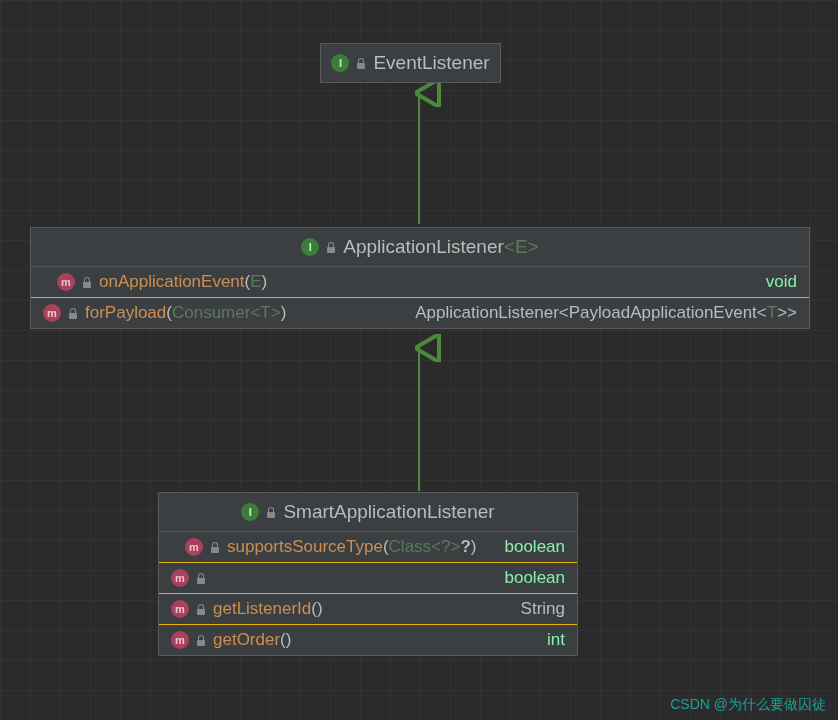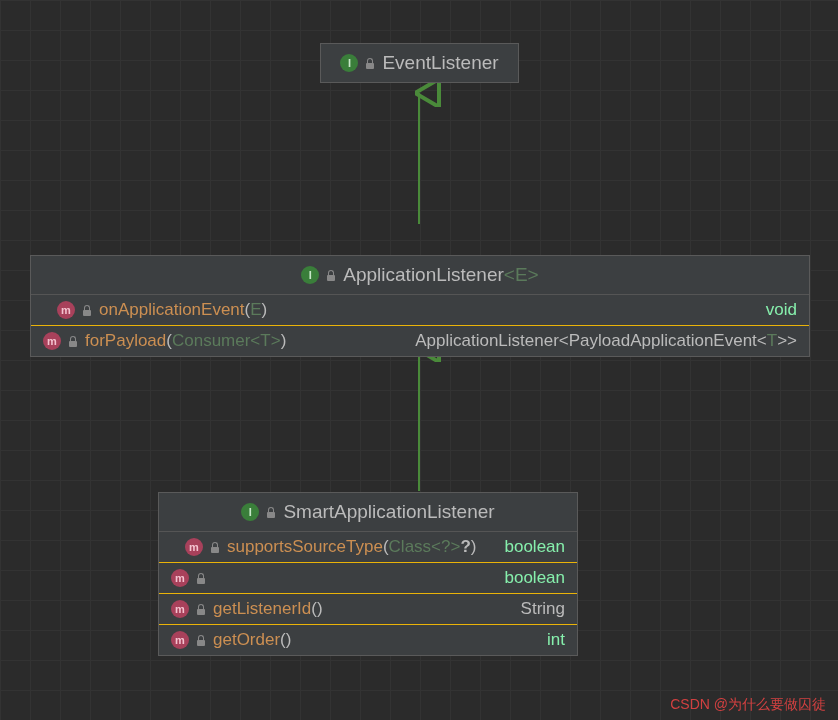--- a/index.html
+++ b/index.html
@@ -89,52 +89,52 @@
     svg.arrows {
       position: absolute;
       top: 0; left: 0;
       width: 838px; height: 720px;
       pointer-events: none;
     }
     .watermark {
       position: absolute;
       bottom: 6px;
       right: 12px;
-      color: #ef4444;
+      color: #14b8a6;
       font-size: 14px;
       opacity: 0.85;
     }
     .methods-section { }
   </style>
 </head>
 <body>
 
 <svg class="arrows">
   <defs>
     <marker id="tri" markerWidth="14" markerHeight="14" refX="7" refY="2" orient="auto">
       <path d="M0,12 L7,0 L14,12 Z" fill="none" stroke="#4a8a3a" stroke-width="2"></path>
     </marker>
   </defs>
   <line x1="419" y1="224" x2="419" y2="93" stroke="#4a8a3a" stroke-width="2" marker-end="url(#tri)"></line>
   <line x1="419" y1="491" x2="419" y2="348" stroke="#4a8a3a" stroke-width="2" marker-end="url(#tri)"></line>
 </svg>
 
-<div class="node" style="left:320px; top:43px; width:199px;">
+<div class="node" style="left:320px; top:43px; width:181px;">
   <div class="node-header no-border">
     <span class="icon">
         <span class="interface-icon"></span>
       </span>
     <span class="icon">
         <span class="lock-icon"></span>
       </span>
     <span class="title-text">EventListener</span>
   </div>
 </div>
 
-<div class="node" style="left:30px; top:227px; width:780px;margin-top:28px;">
+<div class="node" style="left:30px; top:227px; width:780px;">
   <div class="node-header">
     <span class="icon">
         <span class="interface-icon"></span>
       </span>
     <span class="icon">
         <span class="lock-icon"></span>
       </span>
     <span class="title-text">
       <span>ApplicationListener</span><span class="type-param">&lt;E&gt;</span>
     </span>

